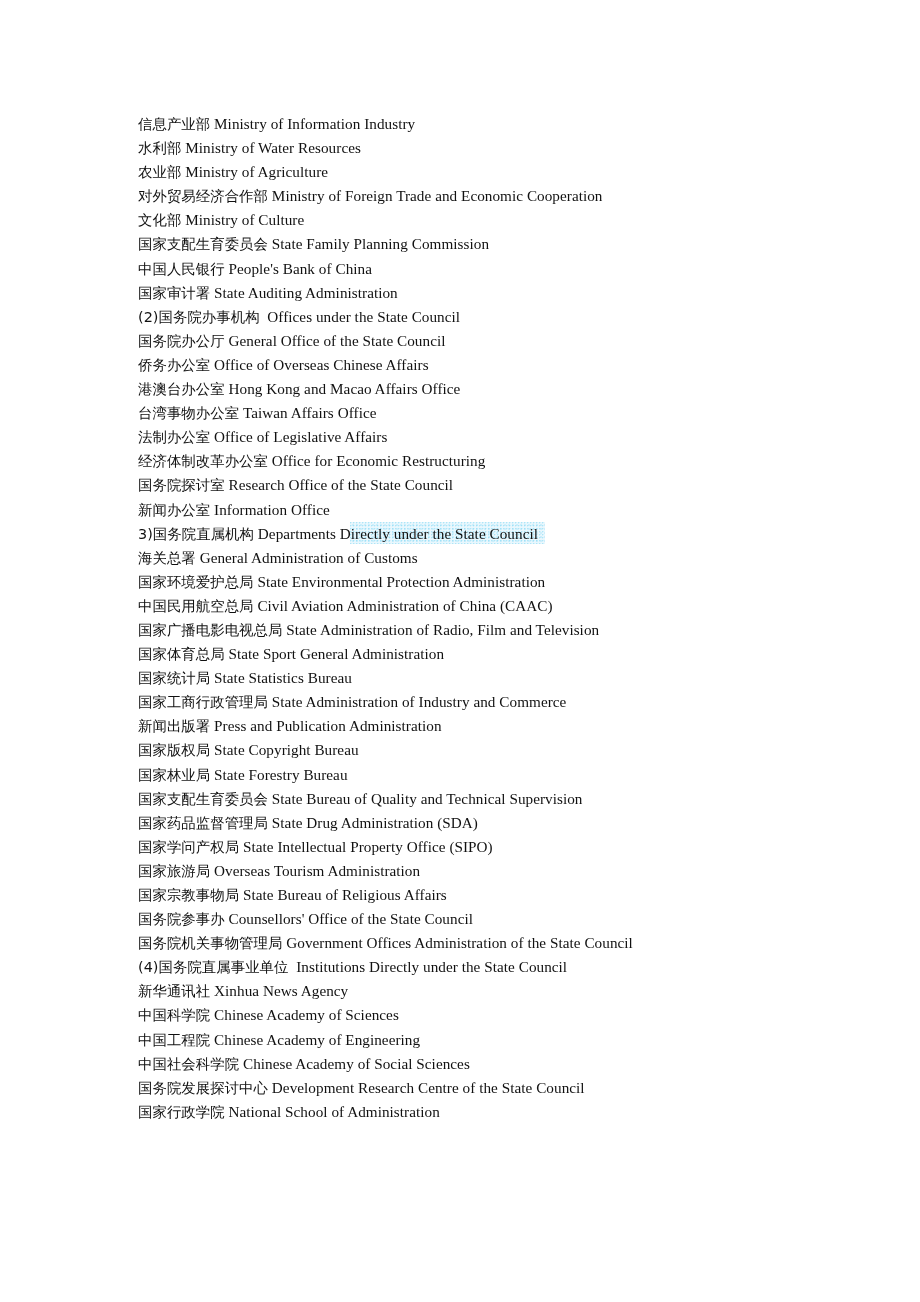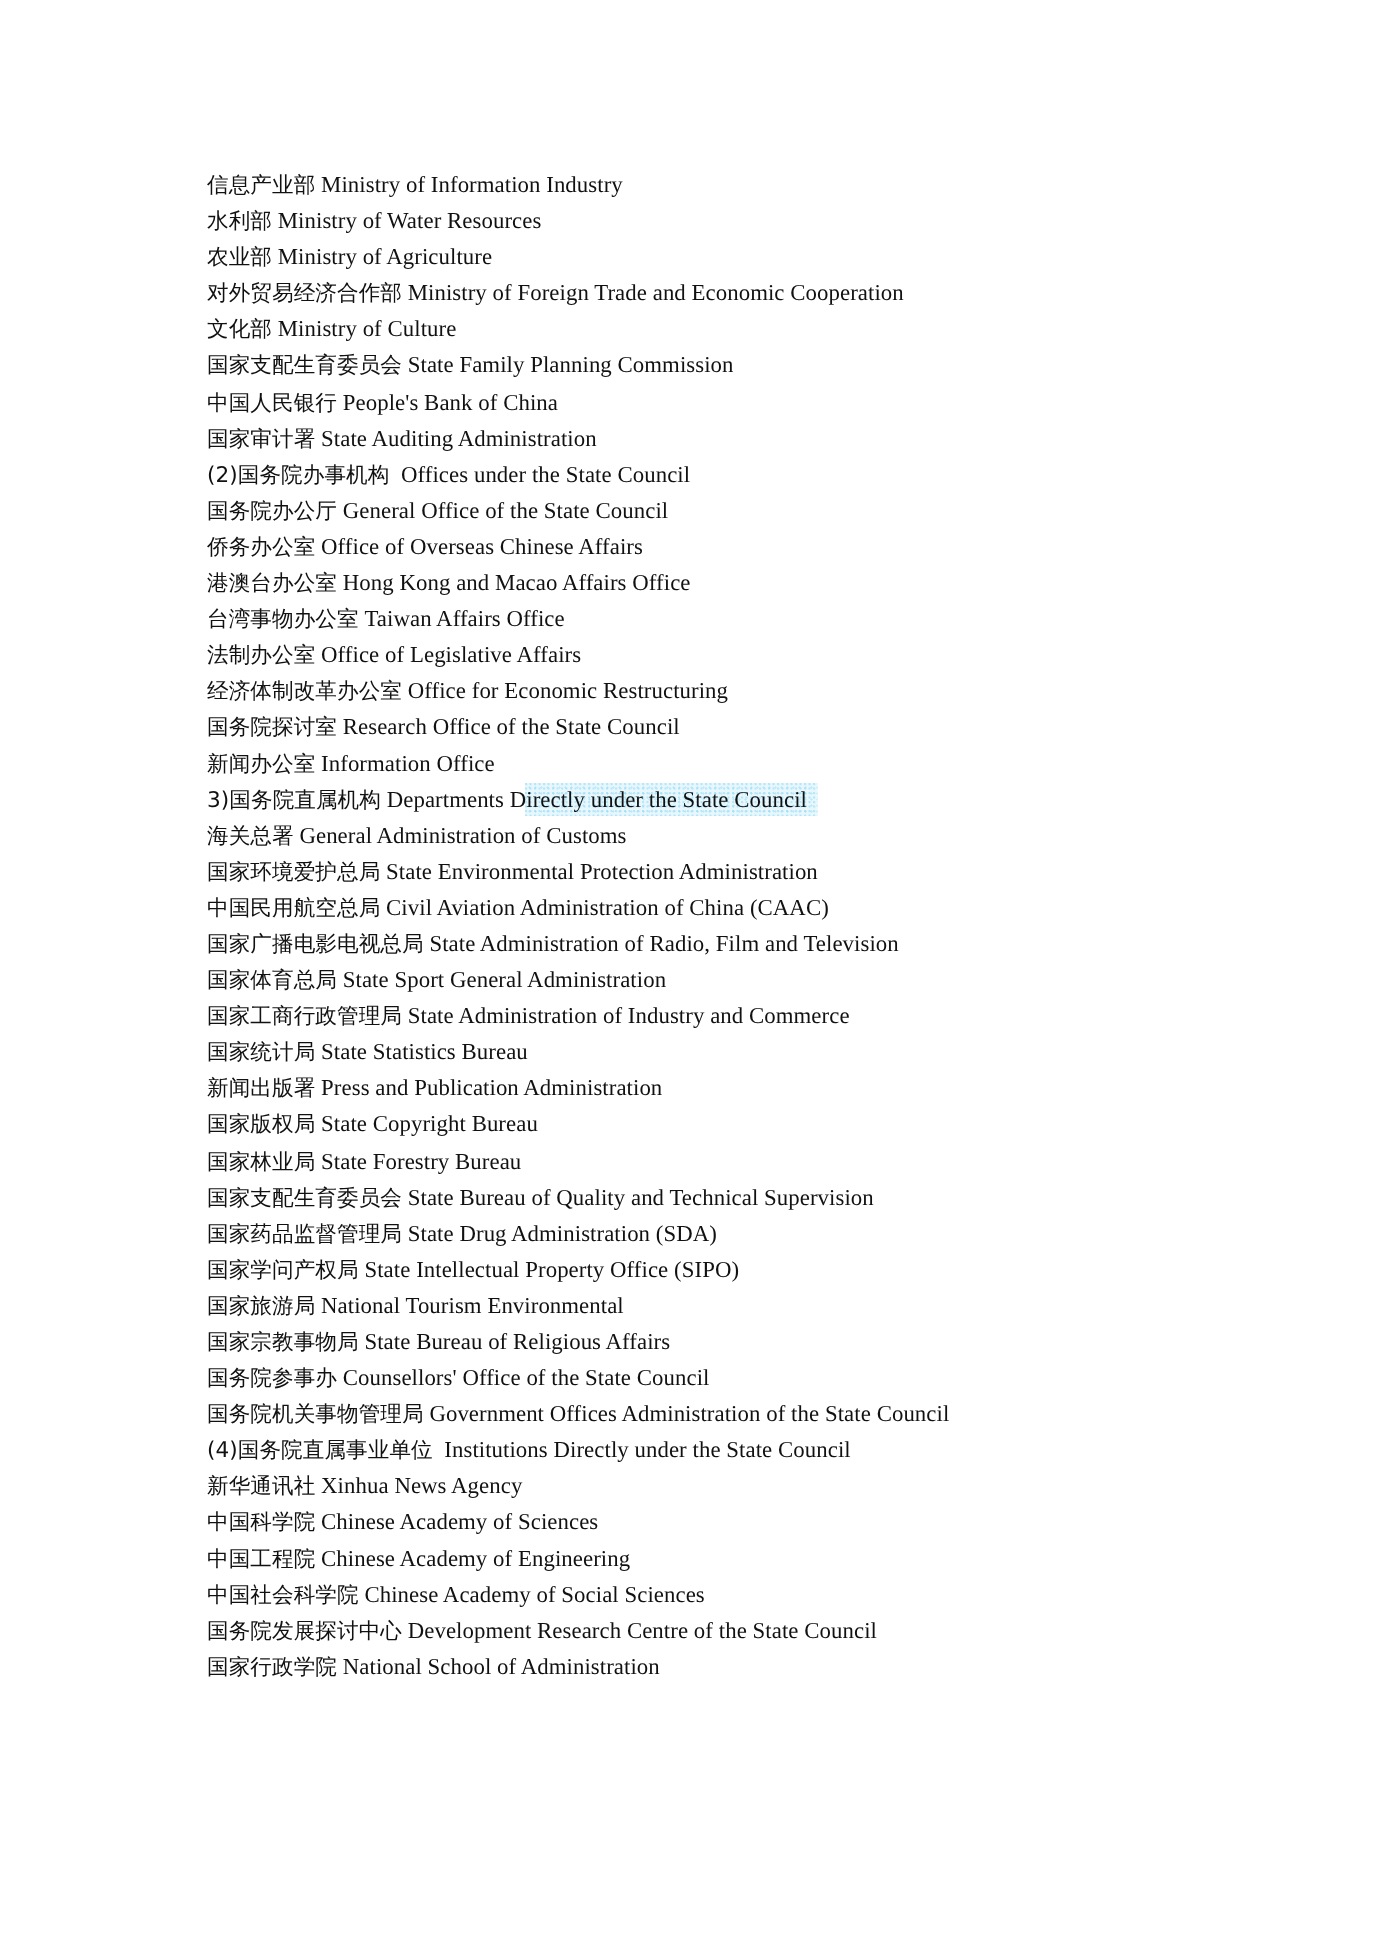--- a/index.html
+++ b/index.html
@@ -76,29 +76,29 @@
       <div class="entry-line"><span class="txt"><span class="cn">法制办公室</span><span> </span><span class="en">Office of Legislative Affairs</span></span></div>
       <div class="entry-line"><span class="txt"><span class="cn">经济体制改革办公室</span><span> </span><span class="en">Office for Economic Restructuring</span></span></div>
       <div class="entry-line"><span class="txt"><span class="cn">国务院探讨室</span><span> </span><span class="en">Research Office of the State Council</span></span></div>
       <div class="entry-line"><span class="txt"><span class="cn">新闻办公室</span><span> </span><span class="en">Information Office</span></span></div>
       <div class="entry-line"><span class="txt"><span class="cn">3)国务院直属机构</span><span> </span><span class="en">Departments Directly under the State Council</span></span></div>
       <div class="entry-line"><span class="txt"><span class="cn">海关总署</span><span> </span><span class="en">General Administration of Customs</span></span></div>
       <div class="entry-line"><span class="txt"><span class="cn">国家环境爱护总局</span><span> </span><span class="en">State Environmental Protection Administration</span></span></div>
       <div class="entry-line"><span class="txt"><span class="cn">中国民用航空总局</span><span> </span><span class="en">Civil Aviation Administration of China (CAAC)</span></span></div>
       <div class="entry-line"><span class="txt"><span class="cn">国家广播电影电视总局</span><span> </span><span class="en">State Administration of Radio, Film and Television</span></span></div>
       <div class="entry-line"><span class="txt"><span class="cn">国家体育总局</span><span> </span><span class="en">State Sport General Administration</span></span></div>
+      <div class="entry-line"><span class="txt"><span class="cn">国家统计局</span><span> </span><span class="en">State Statistics Bureau</span></span></div>
       <div class="entry-line"><span class="txt"><span class="cn">国家工商行政管理局</span><span> </span><span class="en">State Administration of Industry and Commerce</span></span></div>
-      <div class="entry-line"><span class="txt"><span class="cn">国家统计局</span><span> </span><span class="en">State Statistics Bureau</span></span></div>
       <div class="entry-line"><span class="txt"><span class="cn">新闻出版署</span><span> </span><span class="en">Press and Publication Administration</span></span></div>
       <div class="entry-line"><span class="txt"><span class="cn">国家版权局</span><span> </span><span class="en">State Copyright Bureau</span></span></div>
       <div class="entry-line"><span class="txt"><span class="cn">国家林业局</span><span> </span><span class="en">State Forestry Bureau</span></span></div>
       <div class="entry-line"><span class="txt"><span class="cn">国家支配生育委员会</span><span> </span><span class="en">State Bureau of Quality and Technical Supervision</span></span></div>
       <div class="entry-line"><span class="txt"><span class="cn">国家药品监督管理局</span><span> </span><span class="en">State Drug Administration (SDA)</span></span></div>
       <div class="entry-line"><span class="txt"><span class="cn">国家学问产权局</span><span> </span><span class="en">State Intellectual Property Office (SIPO)</span></span></div>
-      <div class="entry-line"><span class="txt"><span class="cn">国家旅游局</span><span> </span><span class="en">National Tourism Environmental</span></span></div>
+      <div class="entry-line"><span class="txt"><span class="cn">国家旅游局</span><span> </span><span class="en">Overseas Tourism Administration</span></span></div>
       <div class="entry-line"><span class="txt"><span class="cn">国家宗教事物局</span><span> </span><span class="en">State Bureau of Religious Affairs</span></span></div>
       <div class="entry-line"><span class="txt"><span class="cn">国务院参事办</span><span> </span><span class="en">Counsellors' Office of the State Council</span></span></div>
       <div class="entry-line"><span class="txt"><span class="cn">国务院机关事物管理局</span><span> </span><span class="en">Government Offices Administration of the State Council</span></span></div>
       <div class="entry-line"><span class="txt"><span class="cn">(4)国务院直属事业单位</span><span> </span><span class="en"> Institutions Directly under the State Council</span></span></div>
       <div class="entry-line"><span class="txt"><span class="cn">新华通讯社</span><span> </span><span class="en">Xinhua News Agency</span></span></div>
       <div class="entry-line"><span class="txt"><span class="cn">中国科学院</span><span> </span><span class="en">Chinese Academy of Sciences</span></span></div>
       <div class="entry-line"><span class="txt"><span class="cn">中国工程院</span><span> </span><span class="en">Chinese Academy of Engineering</span></span></div>
       <div class="entry-line"><span class="txt"><span class="cn">中国社会科学院</span><span> </span><span class="en">Chinese Academy of Social Sciences</span></span></div>
       <div class="entry-line"><span class="txt"><span class="cn">国务院发展探讨中心</span><span> </span><span class="en">Development Research Centre of the State Council</span></span></div>
       <div class="entry-line"><span class="txt"><span class="cn">国家行政学院</span><span> </span><span class="en">National School of Administration</span></span></div>

